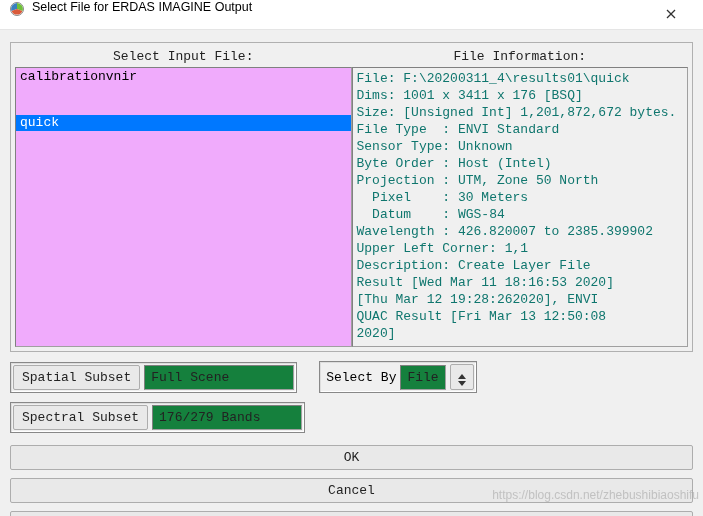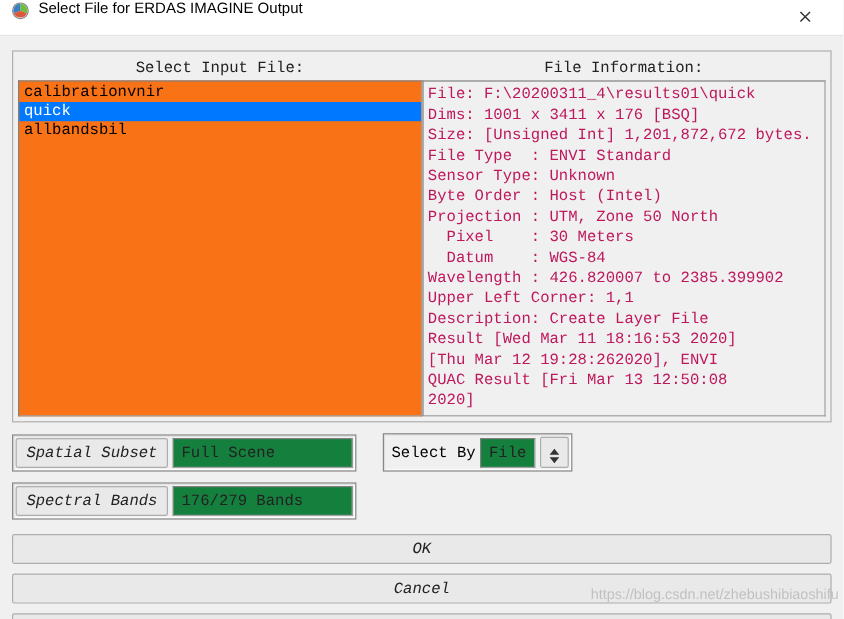--- a/index.html
+++ b/index.html
@@ -48,51 +48,52 @@
 .panel-title {
   background: #f0f0f0;
   font-family: "Courier New", monospace;
   font-size: 13px;
   color: #222;
   text-align: center;
   padding: 2px 0 3px 0;
 }
 .listbox {
   flex: 1;
-  background: #f97316;
+  background: #f0abfc;
   border: 1px solid #a0a0a0;
   border-top-color: #808080;
   border-left-color: #808080;
   overflow: auto;
   font-family: "Courier New", monospace;
   font-size: 13px;
   line-height: 16px;
   padding: 1px 0;
 }
 .list-item {
   padding: 0 4px;
   white-space: nowrap;
   cursor: default;
 }
 .list-item.selected {
   background: #0078ff;
   color: #fff;
+  margin-top: 30px;
 }
 .infobox {
   flex: 1;
   background: #f0f0f0;
   border: 1px solid #a0a0a0;
   border-top-color: #808080;
   border-left-color: #808080;
   overflow: auto;
   font-family: "Courier New", monospace;
   font-size: 13px;
   line-height: 17px;
   padding: 2px 4px;
-  color: #be185d;
+  color: #0f766e;
   white-space: pre-wrap;
 }
 .row {
   display: flex;
   align-items: center;
   gap: 6px;
   margin-top: 9px;
 }
 .sunken {
   border: 1px solid #888;
@@ -103,21 +104,20 @@
 }
 .btn {
   background: #e9e9e9;
   border: 1px solid #adadad;
   border-radius: 2px;
   font-family: "Courier New", monospace;
   font-size: 13px;
   padding: 4px 8px;
   cursor: pointer;
   color: #222;
-  font-style: italic;
 }
 .btn.disabled { color: #a0a0a0; cursor: default; padding-left: 16px; }
 .textfield {
   border: 1px solid #a0a0a0;
   border-top-color: #808080;
   border-left-color: #808080;
   background: #15803d;
   font-family: "Courier New", monospace;
   font-size: 13px;
   padding: 4px 6px;
@@ -179,21 +179,20 @@
 </div>
 
 <div class="client">
 
   <div class="topframe">
     <div class="panel">
       <div class="panel-title">Select Input File:</div>
       <div class="listbox" id="file-list">
           <div class="list-item">calibrationvnir</div>
           <div class="list-item selected">quick</div>
-          <div class="list-item">allbandsbil</div>
         </div>
     </div>
     <div class="panel">
       <div class="panel-title">File Information:</div>
       <div class="infobox" id="info-box">File: F:\20200311_4\results01\quick
 Dims: 1001 x 3411 x 176 [BSQ]
 Size: [Unsigned Int] 1,201,872,672 bytes.
 File Type  : ENVI Standard
 Sensor Type: Unknown
 Byte Order : Host (Intel)
@@ -225,21 +224,21 @@
         <span class="sort-icon">
             <span class="u"></span>
             <span class="d"></span>
           </span>
       </button>
     </div>
   </div>
 
   <div class="row">
     <div class="sunken">
-      <button class="btn">Spectral Bands</button>
+      <button class="btn">Spectral Subset</button>
       <span style="width:4px"></span>
       <span class="textfield" style="min-width:150px">176/279 Bands</span>
     </div>
   </div>
 
   <div class="btn-bar">
     <button class="btn">OK</button>
     <button class="btn">Cancel</button>
     <button class="btn disabled">Previous</button>
     <button class="btn openbtn">

